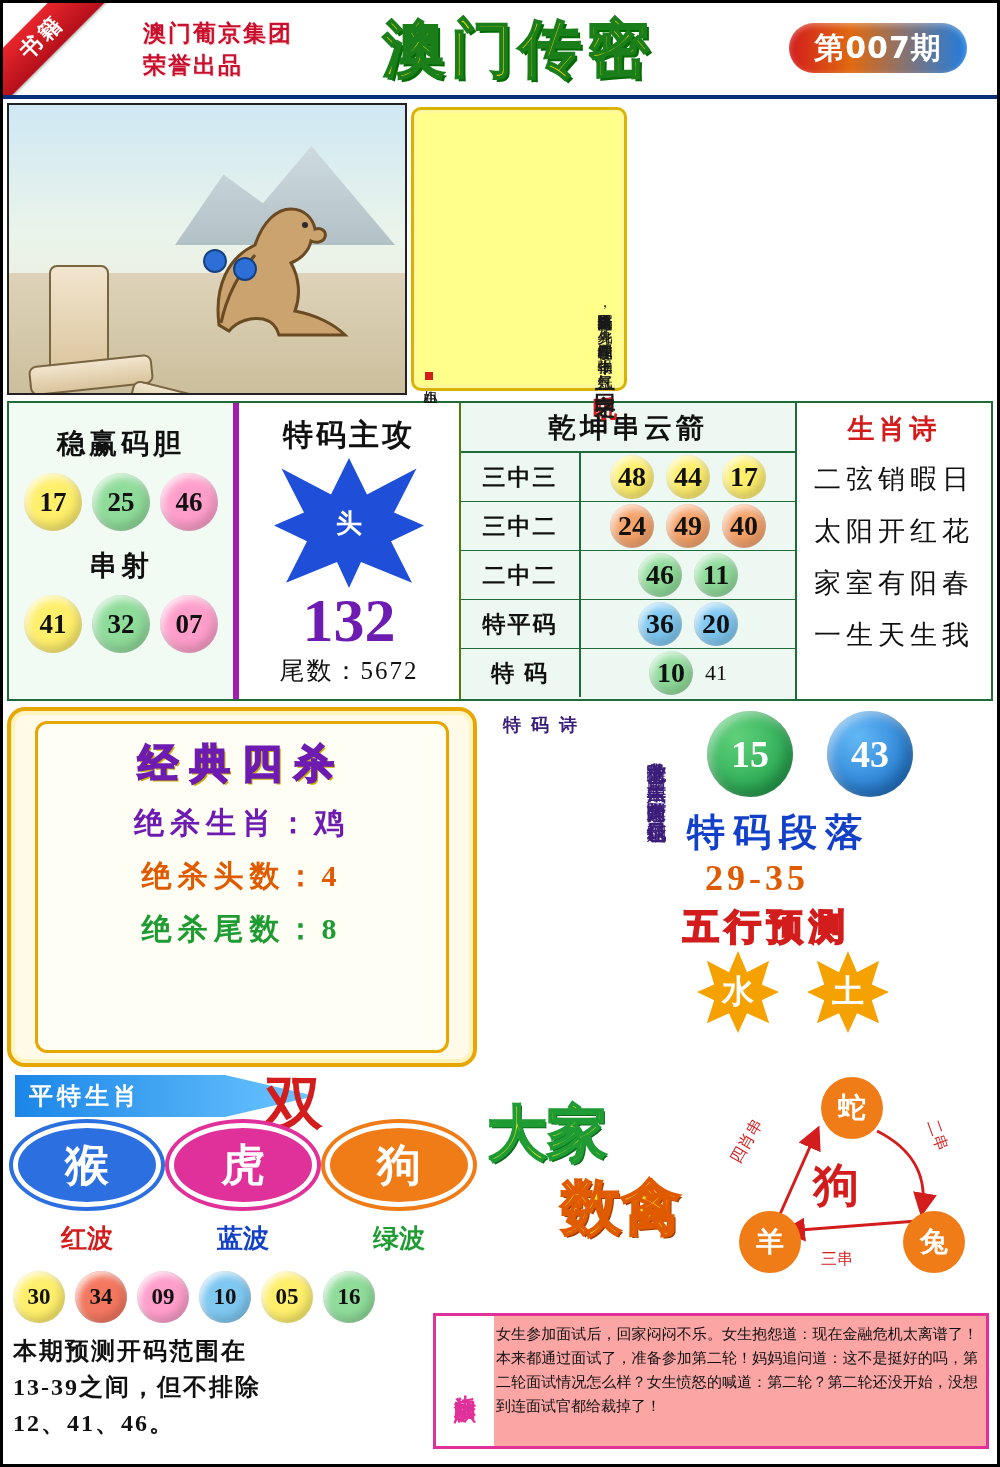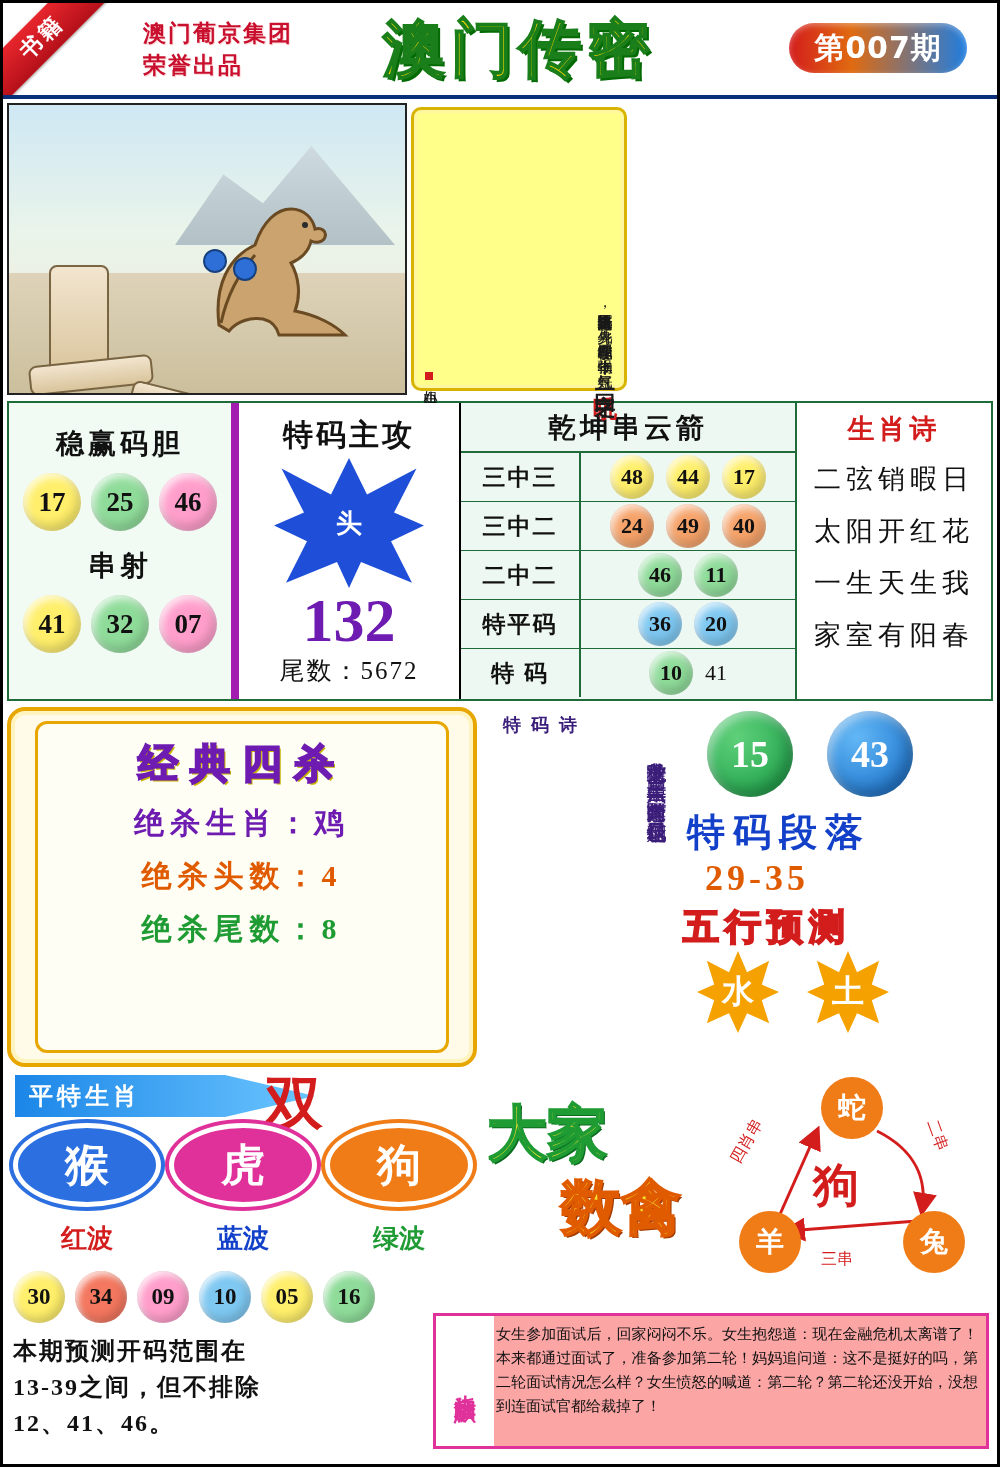--- a/index.html
+++ b/index.html
@@ -146,40 +146,40 @@
   }
   .burst .num{
     position:relative;font-size:42px;font-weight:bold;color:#2b2bd4;
     font-family:"Liberation Serif",serif;
   }
   
   .gridrow{
     display:flex;margin:2px 4px;border:2px solid #1f6b3a;
     height:300px;box-sizing:border-box;background:#eaf7ef;
   }
-  .cellA{width:230px;border-right:8px solid #a21caf;padding:6px;box-sizing:border-box;text-align:center;background:#f1fbf4;}
-  .cellB{width:222px;border-right:2px solid #000000;padding:4px;box-sizing:border-box;text-align:center;position:relative;background:#fff;}
+  .cellA{width:230px;border-right:6px solid #a21caf;padding:6px;box-sizing:border-box;text-align:center;background:#f1fbf4;}
+  .cellB{width:222px;border-right:2px solid #4d7c0f;padding:4px;box-sizing:border-box;text-align:center;position:relative;background:#fff;}
   .cellC{width:336px;border-right:2px solid #1f6b3a;box-sizing:border-box;background:#eef8f2;}
   .cellD{flex:1;box-sizing:border-box;text-align:center;background:#ffffff;padding-top:8px;}
   .hdA{font-size:28px;font-weight:bold;color:#111;letter-spacing:4px;margin:16px 0 10px;font-family:"Liberation Serif",serif;}
   .ballrow{display:flex;justify-content:center;gap:10px;margin:6px 0 16px;}
   .ball{
     width:58px;height:58px;border-radius:50%;
     display:flex;align-items:center;justify-content:center;
     font-size:27px;font-weight:bold;color:#111;
     font-family:"Liberation Serif",serif;
     box-shadow:inset -4px -6px 10px rgba(0,0,0,.18),inset 3px 4px 8px rgba(255,255,255,.8);
   }
   .b-yellow{background:#ffef6b;}
   .b-green{background:#8fdc9a;}
   .b-pink{background:#ff9ecb;}
   .b-blue{background:#7ec8f2;}
   .b-orange{background:#f6a36a;}
   .b-red{background:#f4775f;}
-  .small-ball{width:44px;height:44px;font-size:22px;}
+  .small-ball{width:44px;height:44px;font-size:28px;}
   .hdB{font-size:30px;font-weight:bold;color:#111;letter-spacing:3px;margin:8px 0 2px;font-family:"Liberation Serif",serif;}
   .star-blue{
     width:150px;height:130px;margin:2px auto 0;position:relative;
     display:flex;align-items:center;justify-content:center;
   }
   .star-blue .shape{
     position:absolute;inset:0;background:#1f4fd8;
     clip-path:polygon(50% 0%,62% 28%,95% 8%,80% 42%,100% 52%,78% 64%,92% 96%,58% 80%,50% 100%,42% 80%,8% 96%,22% 64%,0% 52%,20% 42%,5% 8%,38% 28%);
   }
   .star-blue .lbl{position:relative;font-size:26px;font-weight:bold;color:#fff;font-family:"Liberation Serif",serif;}
@@ -462,22 +462,22 @@
           <div class="plain-num">41</div>
         </div>
       </div>
     </div>
 
     <div class="cellD">
       <div class="hdD">生肖诗</div>
       <div class="poem">
         <div>二弦销暇日</div>
         <div>太阳开红花</div>
+        <div>家室有阳春</div>
         <div>一生天生我</div>
-        <div>家室有阳春</div>
       </div>
     </div>
   </div>
 
   <div class="midrow">
 
     <div class="fancy-box">
       <div class="fancy-inner">
         <div class="fancy-title">经典四杀</div>
         <div class="kill-line k1">

